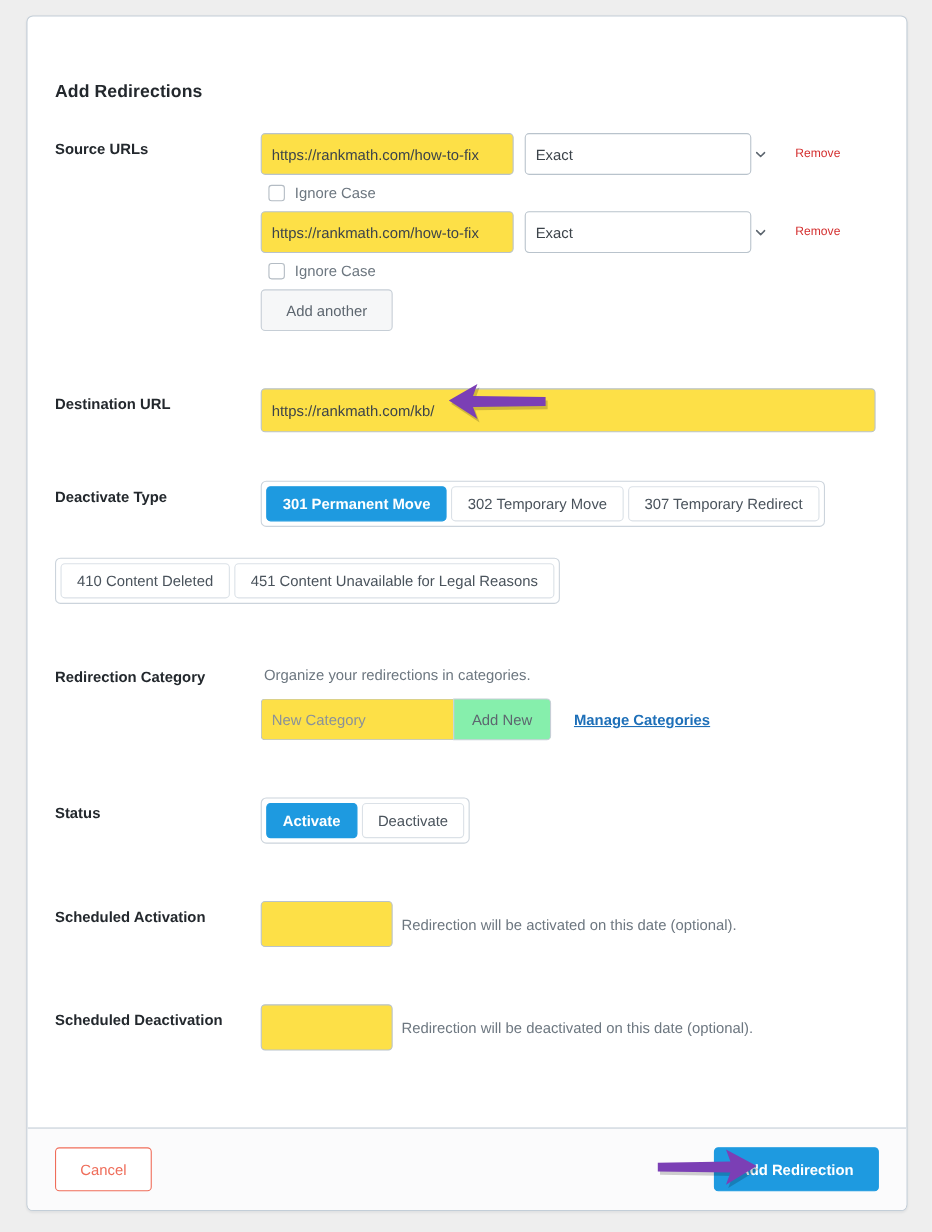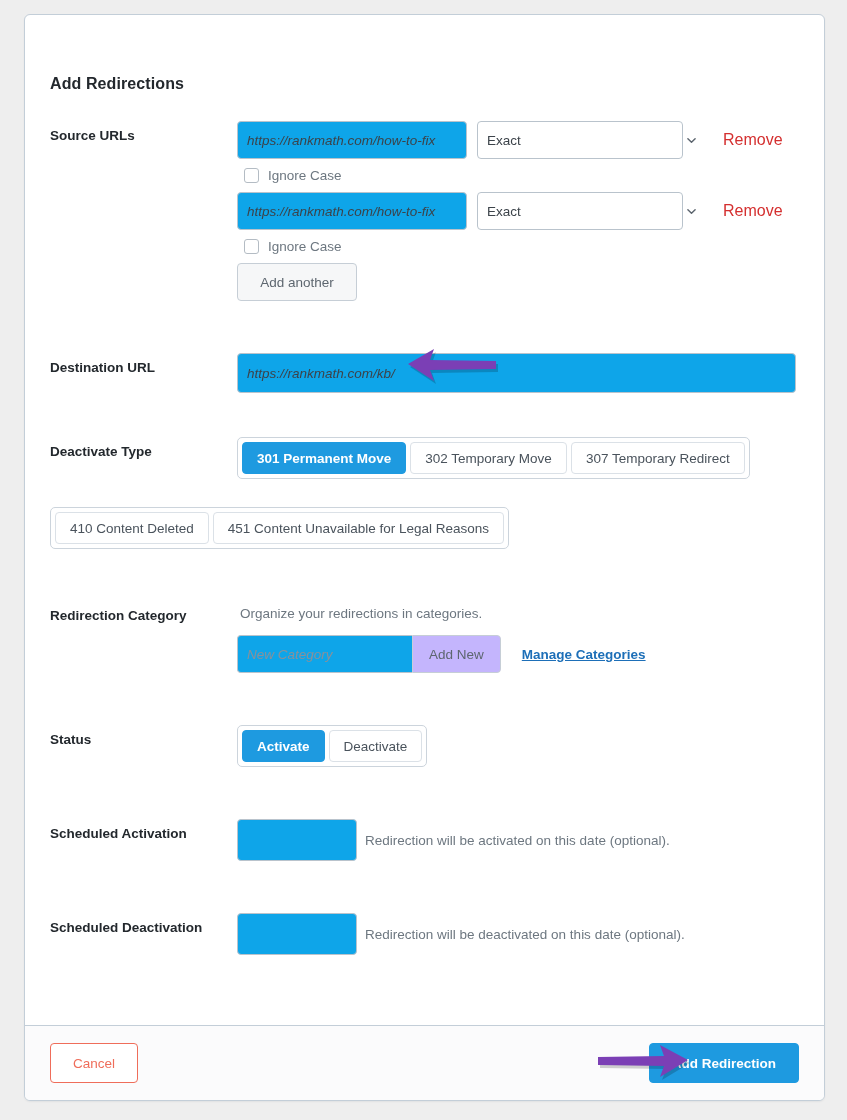--- a/index.html
+++ b/index.html
@@ -63,27 +63,26 @@
     padding-top: 6px;
     line-height: 1.3;
   }
   .row-field { flex: 1 1 auto; min-width: 0; }
 
   
   .txt {
     height: 38px;
     border: 1px solid #b9c3cc;
     border-radius: 4px;
-    background: #0ea5e9;
+    background: #fde047;
     font-family: "Liberation Sans", sans-serif;
     font-size: 13.5px;
     color: #3c434a;
     padding: 0 9px;
     outline: none;
-    font-style: italic;
   }
   .txt::placeholder { color: #8a9199; }
 
   .url-input { width: 230px; }
 
   .sel-wrap { position: relative; width: 230px; }
   .sel {
     width: 206px;
     height: 38px;
     border: 1px solid #b9c3cc;
@@ -105,21 +104,21 @@
     height: 9px;
     pointer-events: none;
   }
 
   .src-line {
     display: flex;
     align-items: center;
     gap: 10px;
   }
   .remove-link {
-    font-size: 16px;
+    font-size: 11px;
     color: #d42f2f;
     text-decoration: none;
     cursor: pointer;
     margin-left: 6px;
   }
 
   .chk-line {
     display: flex;
     align-items: center;
     gap: 9px;
@@ -192,21 +191,21 @@
   .cat-input {
     width: 175px;
     border-radius: 4px 0 0 4px;
     border-right: none;
   }
   .cat-add {
     height: 38px;
     padding: 0 16px;
     border: 1px solid #c6ced6;
     border-radius: 0 4px 4px 0;
-    background: #c4b5fd;
+    background: #86efac;
     font-family: "Liberation Sans", sans-serif;
     font-size: 13.5px;
     color: #5d666f;
     cursor: pointer;
   }
   .manage-link {
     margin-left: 21px;
     font-size: 13.5px;
     font-weight: bold;
     color: #1d6fb8;

